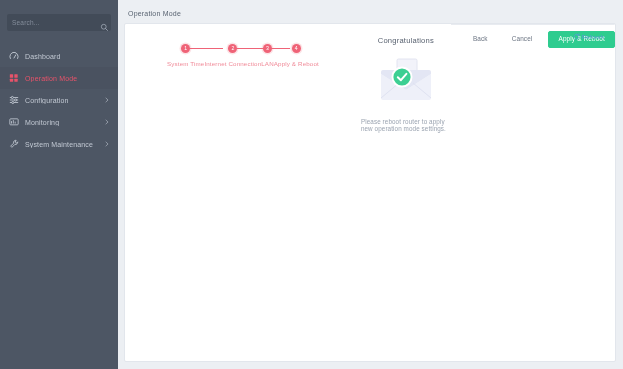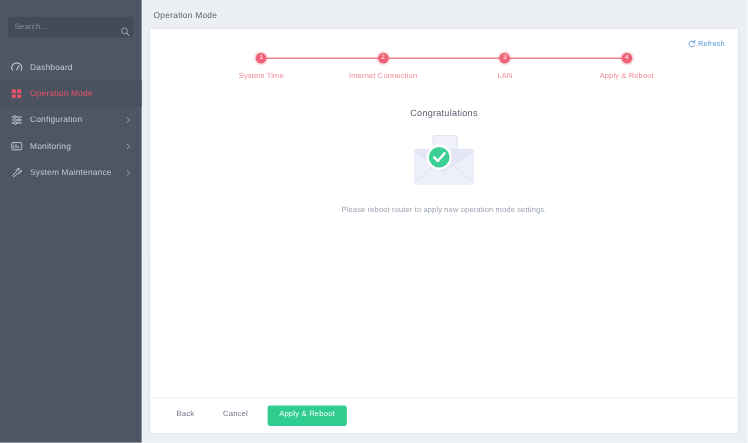--- a/index.html
+++ b/index.html
@@ -97,21 +97,21 @@
     color: #5a6472;
     padding: 4px 0 6px 4px;
     letter-spacing: .2px;
   }
   .card {
     flex: 1;
     background: #ffffff;
     border: 1px solid #e2e6ec;
     border-radius: 2px;
     display: flex;
-    flex-direction: column;
+    flex-direction: row;
     position: relative;
     overflow: hidden;
     justify-content: flex-end;
   }
   .refresh {
     position: absolute;
     top: 9px; right: 11px;
     display: flex;
     align-items: center;
     gap: 2px;

